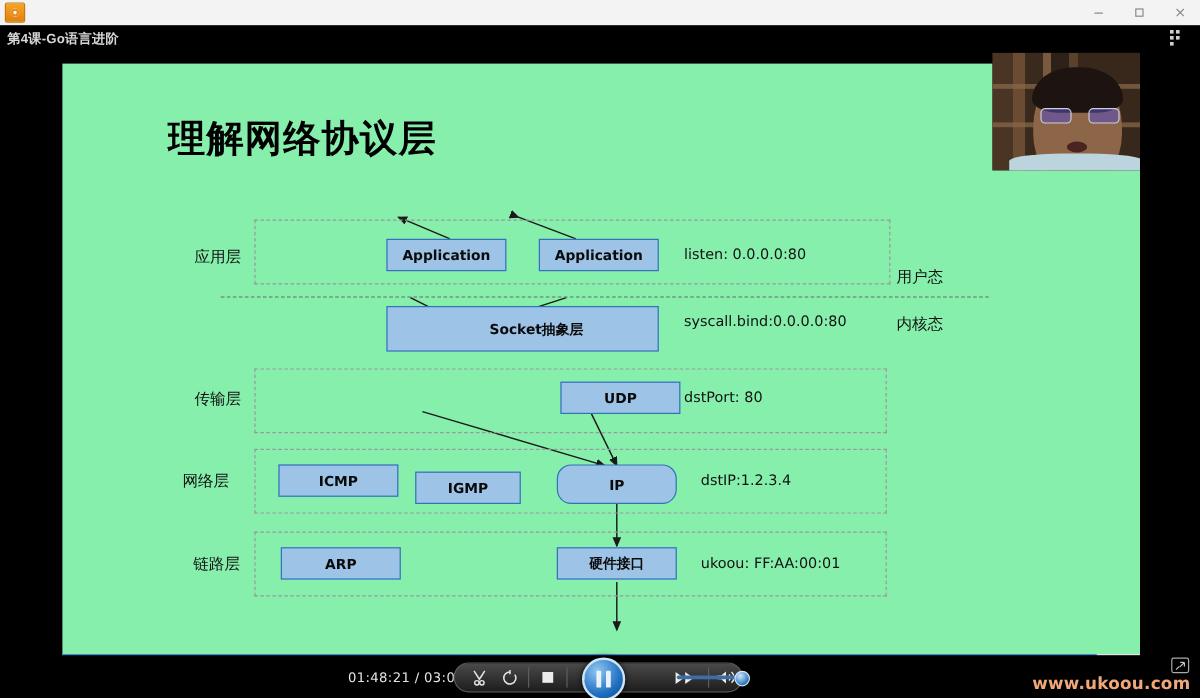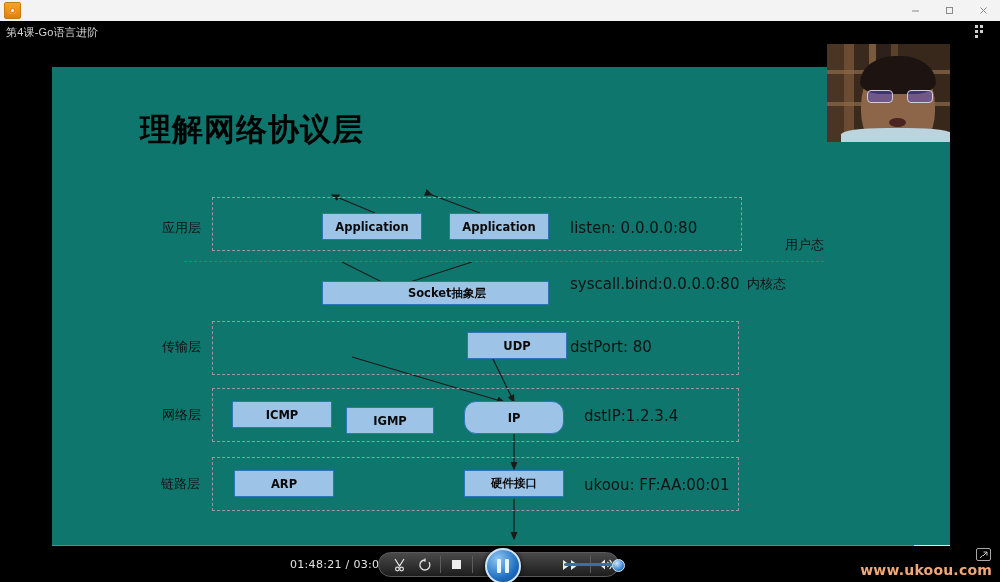--- a/index.html
+++ b/index.html
@@ -51,29 +51,29 @@
   .player {
     position: absolute; left: 0; top: 21px;
     width: 1000px; height: 561px;
     background: #000;
   }
   .doc-title {
     position: absolute; left: 6px; top: 4px;
     color: #d6d6d6; font-size: 11px;
     letter-spacing: 0.2px;
     white-space: nowrap;
+    font-weight: bold;
   }
 
   
   .slide {
     position: absolute;
     left: 52px; top: 32px;
     width: 898px; height: 494px;
-    background: #0f766e;
-    margin-top: 14px;
+    background: #86efac;
   }
   .slide-title {
     position: absolute; left: 88px; top: 42px;
     font-size: 31px; font-weight: bold; color: #000;
     letter-spacing: 1px;
     font-family: "DejaVu Sans", "Liberation Sans", sans-serif;
   }
 
   
   .diagram {
@@ -106,21 +106,21 @@
     background: #9dc3e6;
     border: 1px solid #2e75b6;
     display: flex; align-items: center; justify-content: center;
     font-size: 11.5px; color: #0a0a0a;
     font-weight: 600;
     font-family: "DejaVu Sans", "Liberation Sans", sans-serif;
     box-sizing: border-box;
   }
   .note {
     position: absolute;
-    font-size: 15px; color: #111;
+    font-size: 12px; color: #111;
     white-space: nowrap;
     font-family: "DejaVu Sans", "Liberation Sans", sans-serif;
   }
   .arrows { position: absolute; left: 0; top: 0; width: 898px; height: 494px; }
 
   
   .slide-nav {
     position: absolute; left: 52px; top: 526px;
     width: 898px; height: 20px;
     background: #d9d9d9;
@@ -323,34 +323,34 @@
           <line x1="462" y1="360" x2="462" y2="402" stroke="#1a1a1a" stroke-width="1.2" marker-end="url(#ah)"></line>
 
           <line x1="462" y1="432" x2="462" y2="472" stroke="#1a1a1a" stroke-width="1.2" marker-end="url(#ah)"></line>
         </svg>
 
         <div class="layer-label" style="left:110px; top:152px;">应用层</div>
         <div class="dashed-box" style="left:160px; top:130px; width:528px; height:52px;"></div>
         <div class="node" style="left:270px; top:146px; width:100px; height:27px;">Application</div>
         <div class="node" style="left:397px; top:146px; width:100px; height:27px;">Application</div>
         <div class="note" style="left:518px; top:152px;">listen: 0.0.0.0:80</div>
-        <div class="mode-label" style="left:733px; top:169px;">用户态</div>
+        <div class="mode-label" style="left:695px; top:169px;">用户态</div>
 
         <div class="divider-dash" style="left:132px; top:194px; width:640px;"></div>
 
-        <div class="node" style="left:270px; top:214px; width:227px; height:24px;padding-left:23px;">Socket抽象层</div>
+        <div class="node" style="left:270px; top:202px; width:227px; height:38px;padding-left:23px;">Socket抽象层</div>
         <div class="note" style="left:518px; top:208px;">syscall.bind:0.0.0.0:80</div>
         <div class="mode-label" style="left:695px; top:208px;">内核态</div>
 
         <div class="layer-label" style="left:110px; top:271px;">传输层</div>
         <div class="dashed-box" style="left:160px; top:254px; width:525px; height:52px;"></div>
         <div class="node" style="left:415px; top:265px; width:100px; height:27px;">UDP</div>
         <div class="note" style="left:518px; top:271px;">dstPort: 80</div>
 
-        <div class="layer-label" style="left:110px; top:339px;text-align:center;">网络层</div>
+        <div class="layer-label" style="left:100px; top:339px;text-align:center;">网络层</div>
         <div class="dashed-box" style="left:160px; top:321px; width:525px; height:52px;"></div>
         <div class="node" style="left:180px; top:334px; width:100px; height:27px;">ICMP</div>
         <div class="node" style="left:294px; top:340px; width:88px; height:27px;">IGMP</div>
         <div class="node" style="left:412px; top:334px; width:100px; height:33px;border-radius:12px;">IP</div>
         <div class="note" style="left:532px; top:340px;">dstIP:1.2.3.4</div>
 
         <div class="layer-label" style="left:109px; top:408px;">链路层</div>
         <div class="dashed-box" style="left:160px; top:390px; width:525px; height:52px;"></div>
         <div class="node" style="left:182px; top:403px; width:100px; height:27px;text-align:right;">ARP</div>
         <div class="node" style="left:412px; top:403px; width:100px; height:27px;">硬件接口</div>

